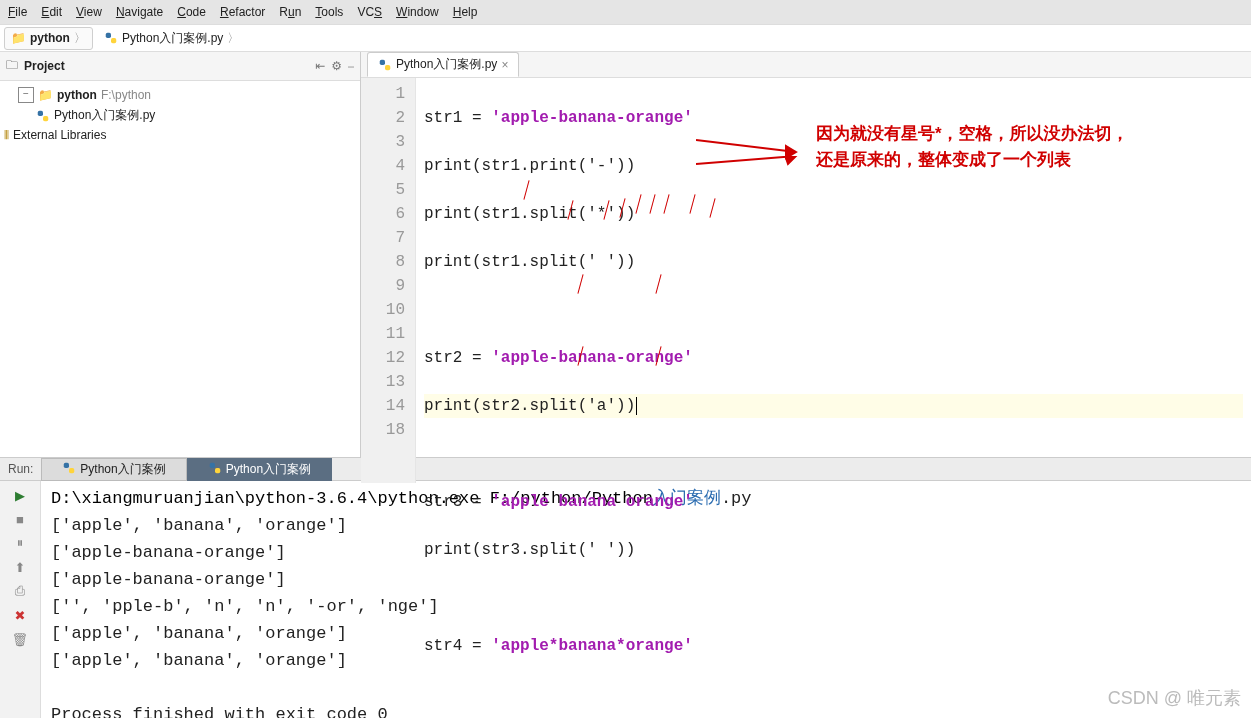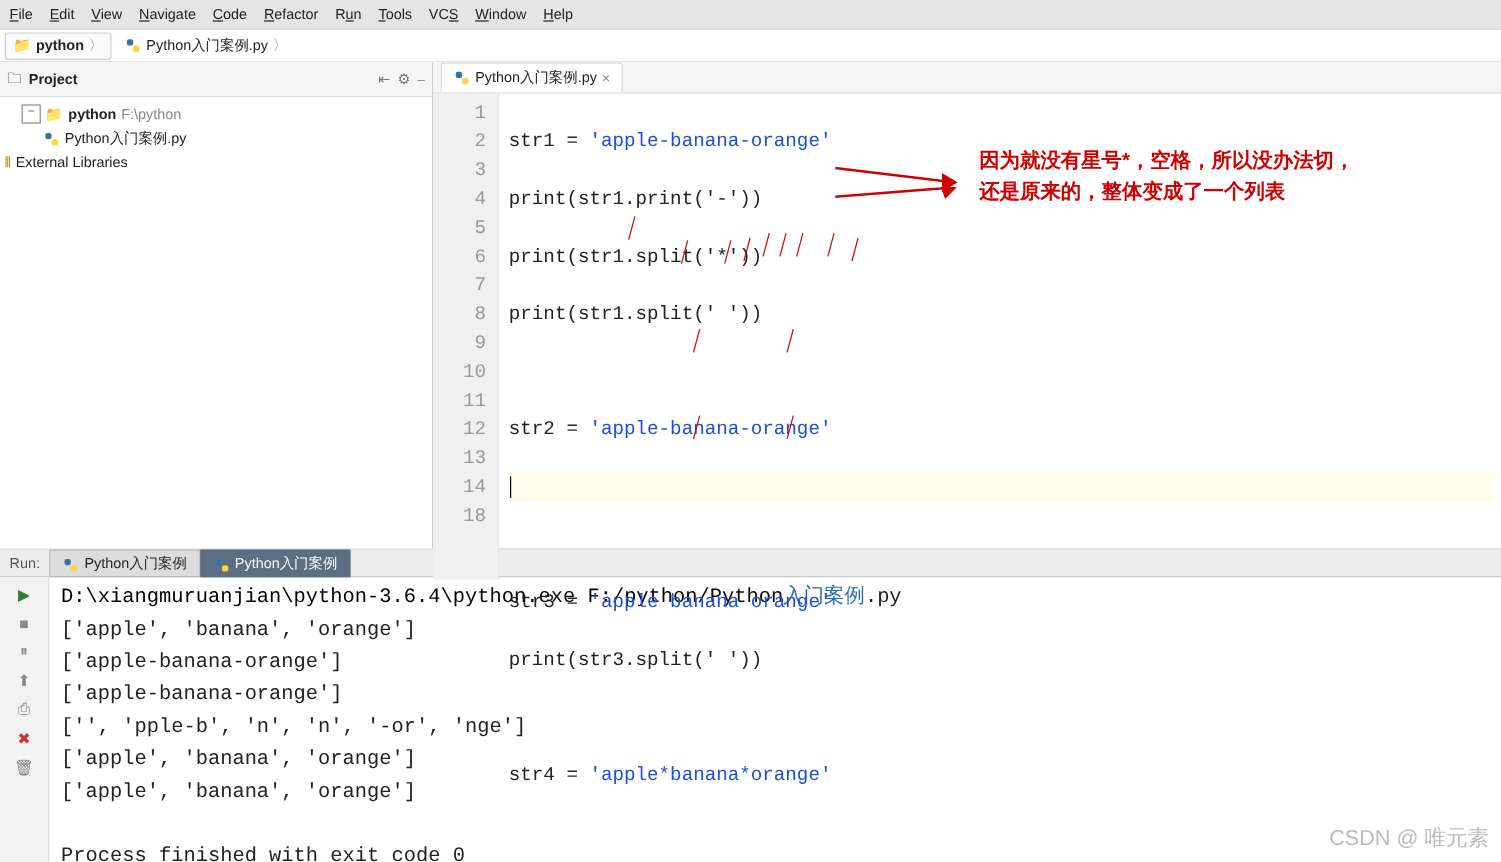--- a/index.html
+++ b/index.html
@@ -16,29 +16,29 @@
 .panehead .title{font-weight:bold}
 .tree{padding:4px 0;font-size:12px}
 .treeitem{display:flex;align-items:center;gap:4px;padding:2px 4px}
 .ind1{padding-left:18px}.ind2{padding-left:36px}
 .editorwrap{flex:1;display:flex;flex-direction:column;position:relative}
 .tabrow{display:flex;background:#f5f5f5;border-bottom:1px solid #ddd;height:26px;align-items:flex-end}
 .tab{display:flex;align-items:center;gap:4px;background:#fff;border:1px solid #ccc;border-bottom:1px solid #fff;padding:3px 10px;margin-left:6px;border-radius:3px 3px 0 0;font-size:12px}
 .editor{display:flex;font-family:"Consolas","Courier New",monospace;font-size:16px;line-height:24px;height:100%;position:relative}
 .gutter{background:#f0f0f0;color:#999;text-align:right;padding:4px 10px 4px 8px;border-right:1px solid #e5e5e5;user-select:none;width:36px}
 .code{padding:4px 8px;white-space:pre;position:relative;flex:1}
-.k-str{color:#1d4ed8;font-weight:normal}
+.k-str{color:#a21caf;font-weight:bold}
 .cline{height:24px}
 .hl{background:#fffde7}
 .annot{position:absolute;color:#d00000;font-family:"Microsoft YaHei","SimHei",sans-serif;font-weight:bold;text-shadow:1px 1px 0 #fff,-1px 1px 0 #fff,1px -1px 0 #fff,-1px -1px 0 #fff}
 .arrow{position:absolute;stroke:#d00000;fill:none;stroke-width:2}
 .annot2{position:absolute;color:#d00000;font-weight:bold;font-size:16px;font-family:"Microsoft YaHei","SimHei",sans-serif;text-shadow:1px 1px 0 #fff,-1px 1px 0 #fff}
 .bottombar{display:flex;align-items:center;height:22px;background:#ececec;border-bottom:1px solid #ccc;font-size:12px}
 .bottombar .lbl{padding:0 8px;color:#555}
-.runtab{display:flex;align-items:flex-end;gap:4px;padding:2px 10px;background:#dcdcdc;border:1px solid #bbb}
+.runtab{display:flex;align-items:flex-start;gap:4px;padding:2px 20px;background:#dcdcdc;border:1px solid #bbb}
 .runtab.active{background:#5b6e82;color:#fff;border-color:#5b6e82}
 .runarea{display:flex;height:240px}
 .runicons{width:40px;background:#f2f2f2;border-right:1px solid #ddd;display:flex;flex-direction:column;align-items:center;padding-top:6px;gap:8px}
 .runicons div{width:16px;height:16px;display:flex;align-items:center;justify-content:center;font-size:13px}
 .console{flex:1;padding:4px 10px;font-family:"Consolas","Courier New",monospace;font-size:17px;line-height:27px;white-space:pre;overflow:auto}
 .console .path{color:#000}
 .console .chs{color:#2b6cb0}
 .watermark{position:fixed;right:10px;bottom:8px;color:#bbb;font-size:18px}
 .caret{display:inline-block;width:1px;height:18px;background:#000;vertical-align:middle;margin-left:1px}
 .foldicon{width:14px;height:14px;border:1px solid #888;font-size:10px;line-height:12px;text-align:center;color:#666;background:#fff}
@@ -140,21 +140,21 @@
           <div>14</div>
           <div>18</div>
       </div>
       <div class="code">
 <div class="cline"><span>str1 = </span><span class="k-str">'apple-banana-orange'</span></div>
 <div class="cline">print(str1.print('-'))</div>
 <div class="cline">print(str1.split('*'))</div>
 <div class="cline">print(str1.split(' '))</div>
 <div class="cline"></div>
 <div class="cline"><span>str2 = </span><span class="k-str">'apple-banana-orange'</span></div>
-<div class="cline hl"><span class="caret"></span></div>
+<div class="cline hl"><span>print(str2.split('a'))</span><span class="caret"></span></div>
 <div class="cline"></div>
 <div class="cline"><span>str3 = </span><span class="k-str">'apple banana orange'</span></div>
 <div class="cline">print(str3.split(' '))</div>
 <div class="cline"></div>
 <div class="cline"><span>str4 = </span><span class="k-str">'apple*banana*orange'</span></div>
 
 
 
 
 <svg class="arrow" style="left:280px;top:54px;width:110px;height:40px">

